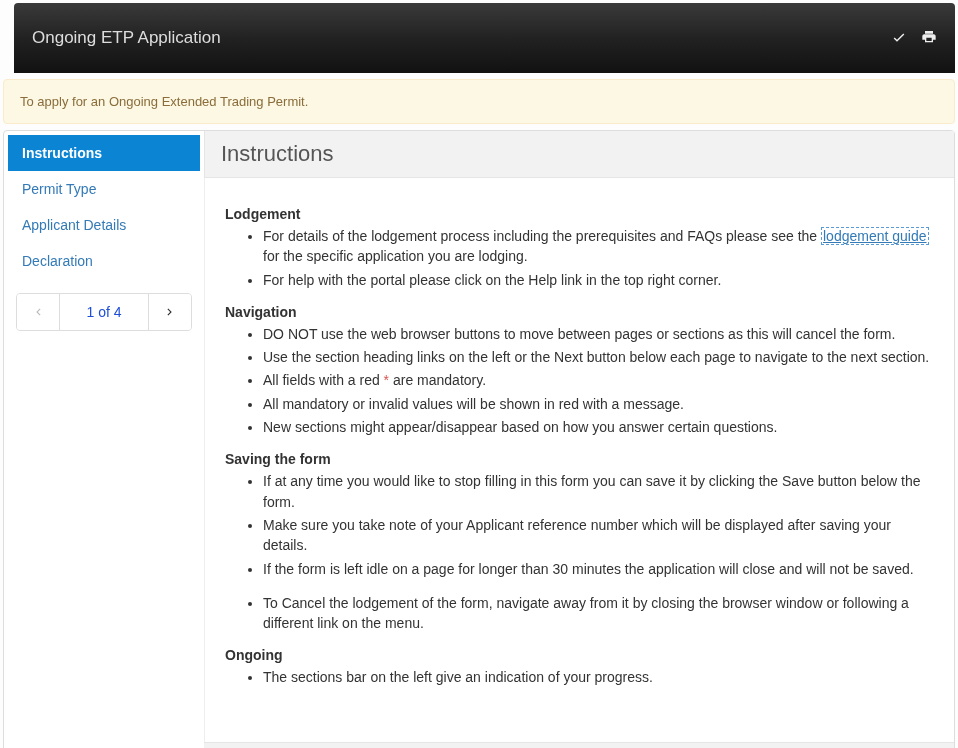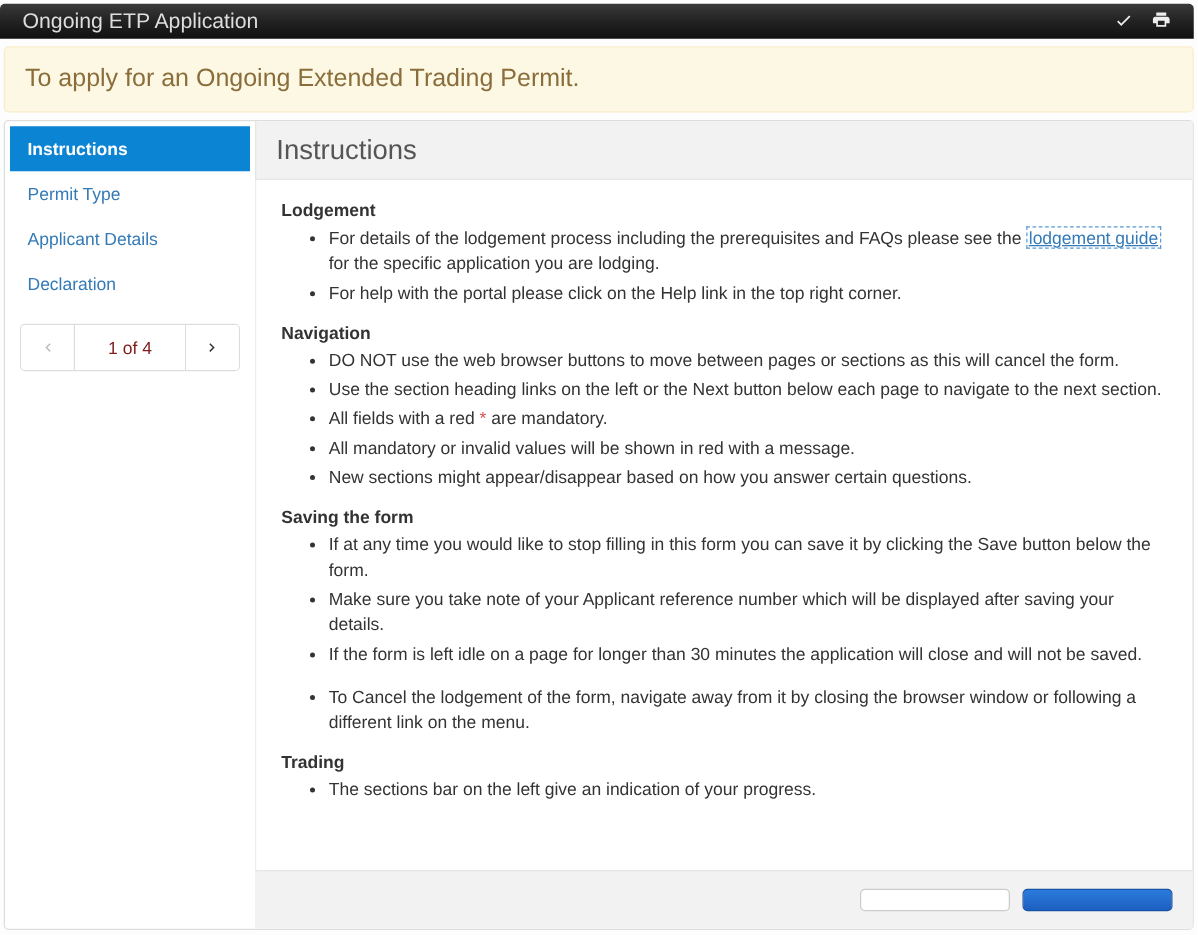--- a/index.html
+++ b/index.html
@@ -6,42 +6,42 @@
   body {
     font-family: "Helvetica Neue", Helvetica, Arial, sans-serif;
     font-size: 14px;
     color: #333;
     background: #fdfdfd;
     width: 958px;
   }
   .header-bar {
     background: linear-gradient(to bottom, #3a3a3a, #222 50%, #111);
     color: #d8d8d8;
-    padding: 4px 18px;
+    padding: 25px 18px;
     display: flex;
     align-items: flex-end;
     justify-content: space-between;
     border-radius: 4px 4px 0 0;
-    margin: 3px 3px 0 0;
+    margin: 3px 3px 0 14px;
   }
   .header-title {
     font-size: 17px;
     font-weight: 400;
     color: #ddd;
   }
   .header-icons { display: flex; gap: 14px; }
   .header-icons svg { fill: #eee; }
   .info-banner {
     background: #fcf8e3;
     border: 1px solid #faebcc;
     color: #8a6d3b;
     padding: 14px 16px;
     margin: 6px 3px;
     border-radius: 4px;
-    font-size: 20px;
+    font-size: 13px;
   }
   .main-wrap {
     border: 1px solid #ddd;
     border-radius: 4px;
     margin: 3px;
     background: #fff;
     display: flex;
   }
   .sidebar {
     width: 200px;
@@ -76,21 +76,21 @@
     height: 36px;
     background: #fff;
   }
   .pager-btn { width: 42px; cursor: pointer; border: none; background: #fff; }
   .pager-btn.disabled svg { fill: #bbb; }
   .pager-btn svg { fill: #333; }
   .pager-text {
     flex: 1;
     border-left: 1px solid #ddd;
     border-right: 1px solid #ddd;
-    color: #7f1d1d;
+    color: #1d4ed8;
     font-size: 14px;
   }
   .content {
     flex: 1;
     display: flex;
     flex-direction: column;
   }
   .content-header {
     background: #f2f2f2;
     border-bottom: 1px solid #e5e5e5;
@@ -102,21 +102,21 @@
     font-weight: 400;
     color: #555;
   }
   .content-body {
     padding: 16px 20px 40px 20px;
     border-left: 1px solid #eee;
     min-height: 480px;
   }
   .section-h {
     font-weight: bold;
-    margin-top: 0;
+    margin-top: 12px;
     margin-bottom: 4px;
     color: #333;
   }
   .content-body ul {
     padding-left: 38px;
     margin-bottom: 14px;
   }
   .content-body li {
     margin: 3px 0;
     line-height: 1.45;
@@ -245,21 +245,21 @@
       <ul>
         <li>If at any time you would like to stop filling in this form you can save it by clicking the Save button below the form.</li>
         <li>Make sure you take note of your Applicant reference number which will be displayed after saving your details.</li>
         <li>If the form is left idle on a page for longer than 30 minutes the application will close and will not be saved.</li>
       </ul>
 
       <ul>
         <li>To Cancel the lodgement of the form, navigate away from it by closing the browser window or following a different link on the menu.</li>
       </ul>
 
-      <div class="section-h">Trading</div>
+      <div class="section-h">Ongoing</div>
       <ul>
         <li>The sections bar on the left give an indication of your progress.</li>
       </ul>
 
     </div>
     <div class="nav-buttons">
       <button class="btn btn-default disabled">
         
         
       </button>

